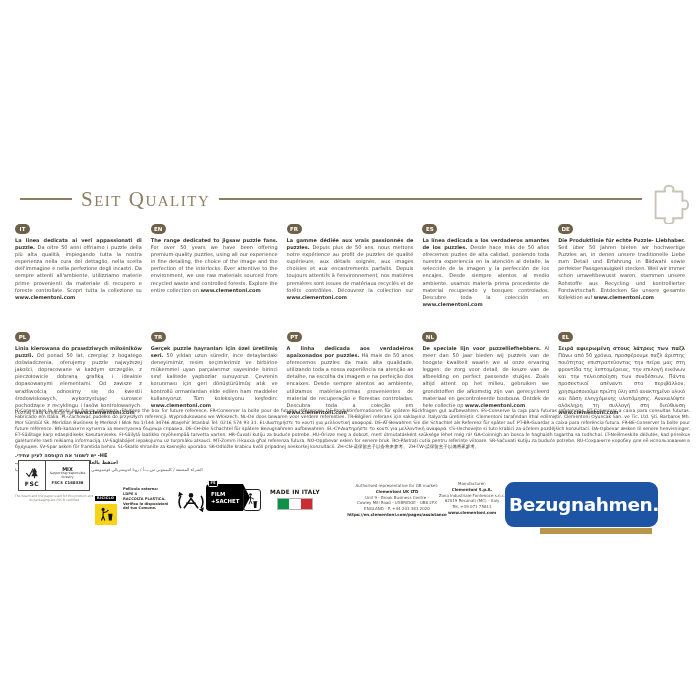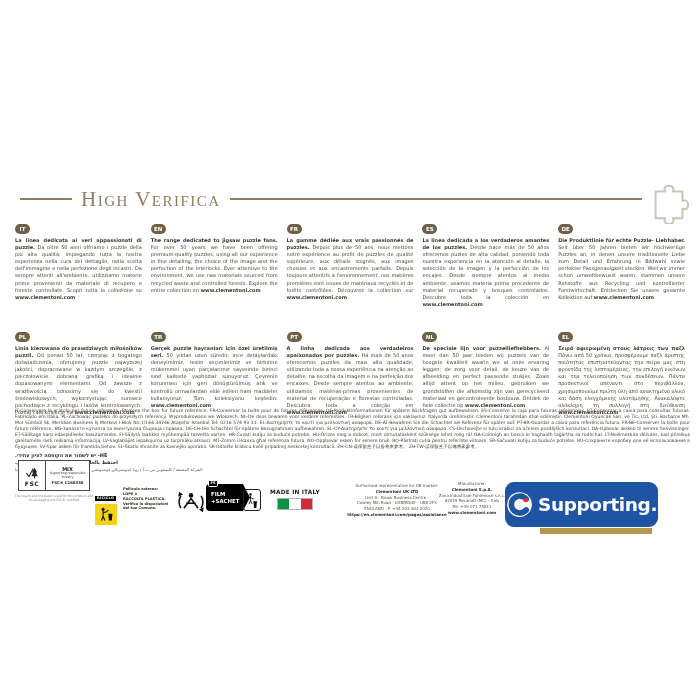--- a/index.html
+++ b/index.html
@@ -155,21 +155,21 @@
   }
 </style>
 </head>
 <body>
 
 <div class="page">
 
   <div class="header">
     <span class="rule rule-left"></span>
     <span class="title-wrap">
-      <span class="title-main">High Verifica</span>
+      <span class="title-main">Seit Quality</span>
     </span>
     <span class="rule rule-right"></span>
   </div>
 
   <svg class="puzzle-icon" viewBox="0 0 48 48" width="46" height="46">
     <path d="M10 14 h10 c-4 -8 12 -8 8 0 h10 v10 c8 -4 8 12 0 8 v10 h-10 c4 8 -12 8 -8 0 h-10 z" fill="none" stroke="#c9c3b8" stroke-width="2" stroke-linejoin="round"></path>
   </svg>
 
   <div class="lang-grid" id="lang-grid">
     <div class="lang-card">
@@ -317,18 +317,18 @@
         <div class="ln">Tel. +39 071 75811</div>
         <div class="ln">www.clementoni.com</div>
       </div>
 
     <div class="clem-logo">
       <svg viewBox="0 0 24 24" width="27" height="27">
         <circle cx="12" cy="12" r="11" fill="#ffffff"></circle>
         <path d="M18 7.2 A7.5 7.5 0 1 0 18 16.8" stroke="#1d55a4" stroke-width="5" fill="none" stroke-linecap="round"></path>
         <circle cx="17.6" cy="8" r="2.1" fill="#e2342b"></circle>
       </svg>
-      <span class="clem-text">Supporting.</span>
+      <span class="clem-text">Bezugnahmen.</span>
     </div>
     <div class="gold-bar"></div>
 
   </div>
 </div>
 
 </body></html>

